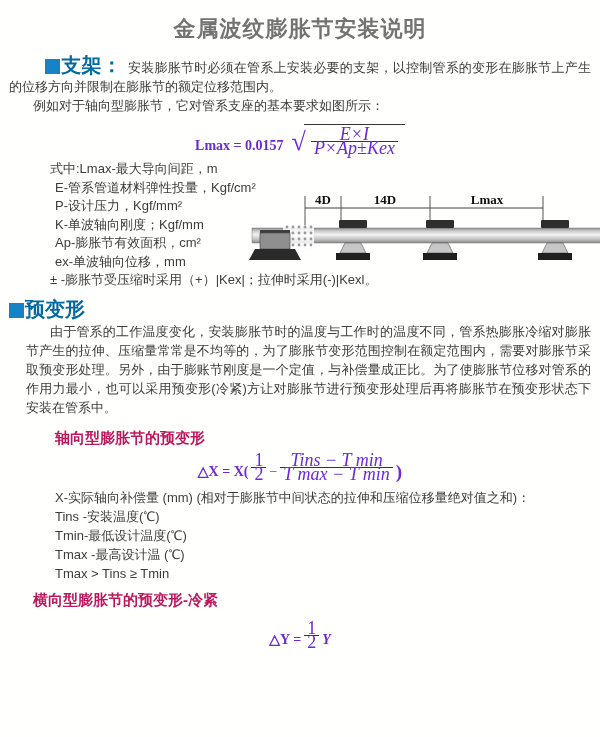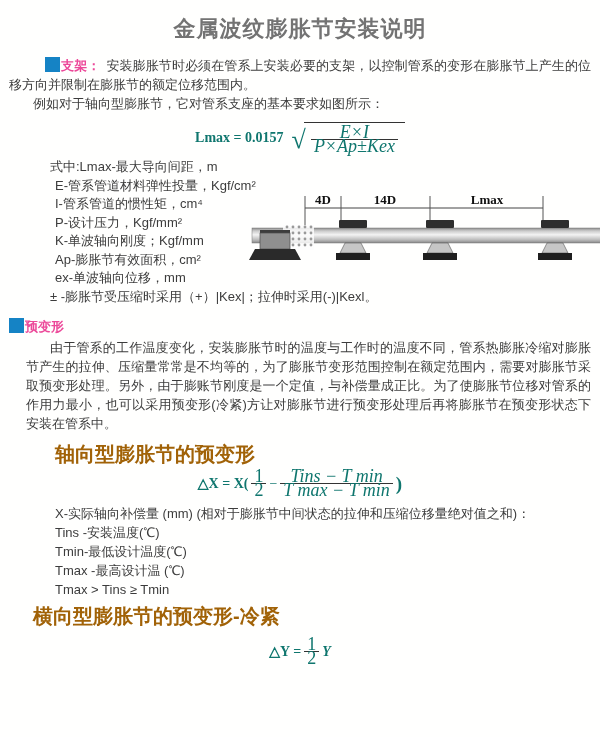--- a/index.html
+++ b/index.html
@@ -13,31 +13,31 @@
     margin:0; padding-top:15px; text-align:center;
     font-size:22px; line-height:28px; font-weight:bold; color:#737373;
     letter-spacing:1px;
   }
   .para { margin:0; padding:0 9px; text-align:justify; }
   .support-para { margin-top:13px; }
   .marker {
     display:inline-block; width:15px; height:15px; background:#1583c5;
     vertical-align:-2px; margin-right:1px;
   }
-  .sec-head { color:#ec4899; font-size:13px; font-weight:bold; margin-right:6px; }
+  .sec-head { color:#0369a1; font-size:20px; font-weight:bold; margin-right:6px; }
   .sec-head-line { margin:0; padding:0 9px; font-size:17px; line-height:21px; }
   .indent-head { text-indent:36px; }
   .indent-2 { text-indent:24px; }
-  .sub-head { margin:0; padding:0; color:#a16207; font-size:20px; line-height:20px; font-weight:bold; }
+  .sub-head { margin:0; padding:0; color:#be185d; font-size:15px; line-height:20px; font-weight:bold; }
   .sub-head.axial { margin:11px 0 2px 55px; }
   .sub-head.lateral { margin:7px 0 0 33px; }
 
   
-  .formula { display:flex; align-items:center; justify-content:center;
-    font-family:"Liberation Serif", serif; color:#0f766e; }
+  .formula { display:flex; align-items:flex-end; justify-content:center;
+    font-family:"Liberation Serif", serif; color:#6d28d9; }
   .formula .bold { font-weight:bold; }
   .formula .ital { font-style:italic; }
   .frac { display:inline-flex; flex-direction:column; align-items:center;
     font-size:18px; line-height:13px; margin:0 3px; }
   .frac .num { padding:0 3px; }
   .frac .den { border-top:1px solid #333; padding:0 3px; }
   .sqrt { display:inline-flex; align-items:center; margin-left:8px; }
   .sqrt .radical { font-size:26px; line-height:26px; font-weight:normal;
     transform:translateY(2px); margin-right:-2px; }
   .sqrt .radicand { border-top:1.5px solid #333; padding:1px 4px 0 4px; }
@@ -81,21 +81,20 @@
           <span class="num">E×I</span>
           <span class="den">P×Ap±Kex</span>
         </span>
       </span>
     </span>
   </div>
 
   <div class="defs-block">
     <div class="def-line ind-a">式中:Lmax-最大导向间距，m</div>
     <div class="def-line ind-b">E-管系管道材料弹性投量，Kgf/cm²</div>
-    <div class="def-line ind-b">I-管系管道的惯性矩，cm⁴</div>
     <div class="def-line ind-b">P-设计压力，Kgf/mm²</div>
     <div class="def-line ind-b">K-单波轴向刚度；Kgf/mm</div>
     <div class="def-line ind-b">Ap-膨胀节有效面积，cm²</div>
     <div class="def-line ind-b">ex-单波轴向位移，mm</div>
     <div class="def-line ind-a">± -膨胀节受压缩时采用（+）|Kex|；拉伸时采用(-)|Kexl。</div>
   </div>
 
   <div class="diagram">
     <svg width="360" height="104" viewBox="0 0 360 104" xmlns="http://www.w3.org/2000/svg">
       <defs>

